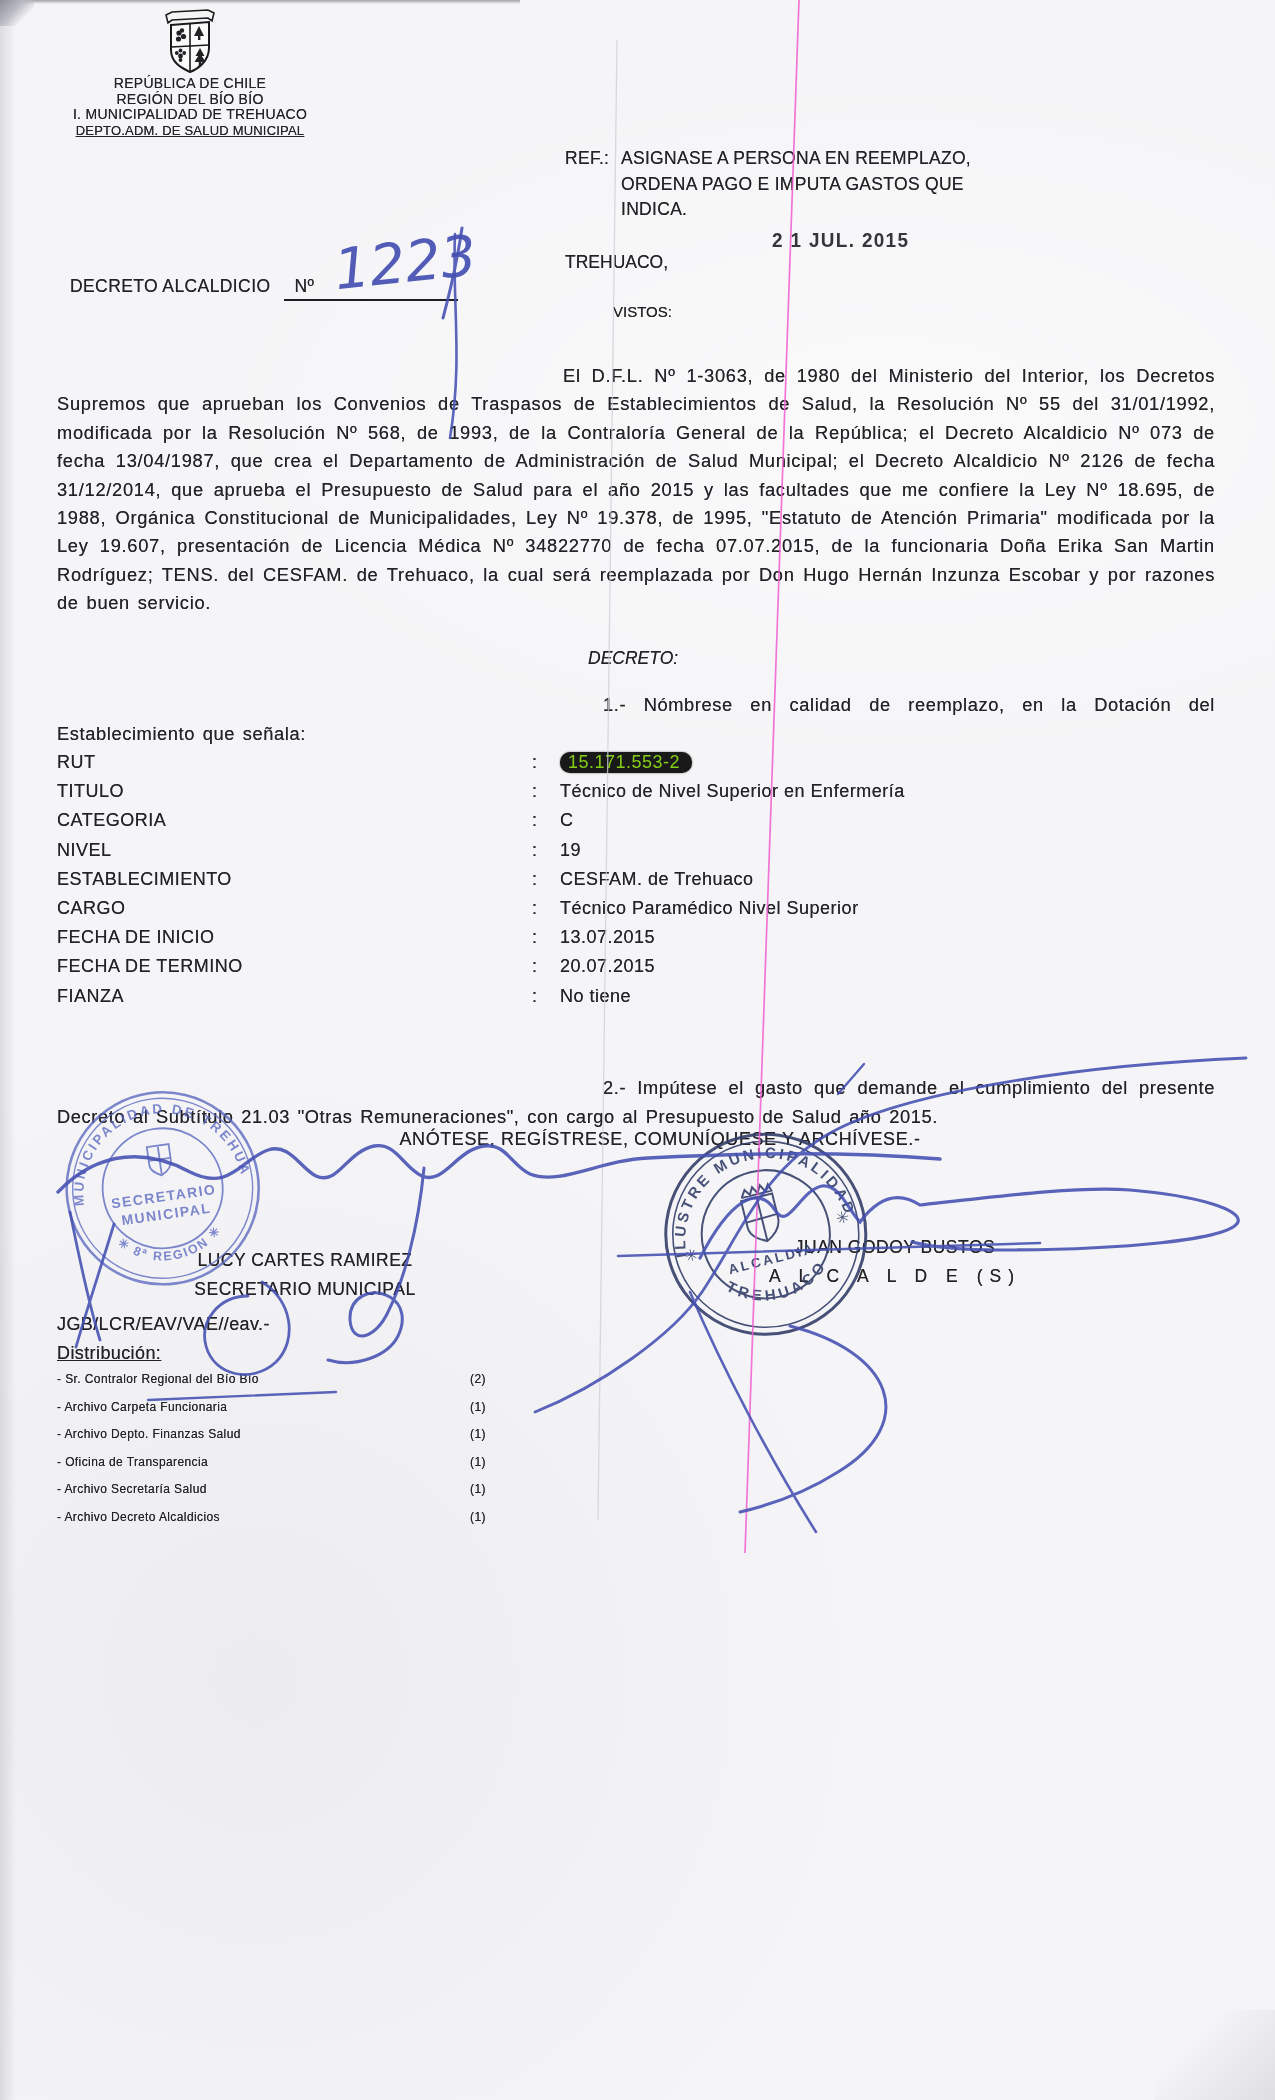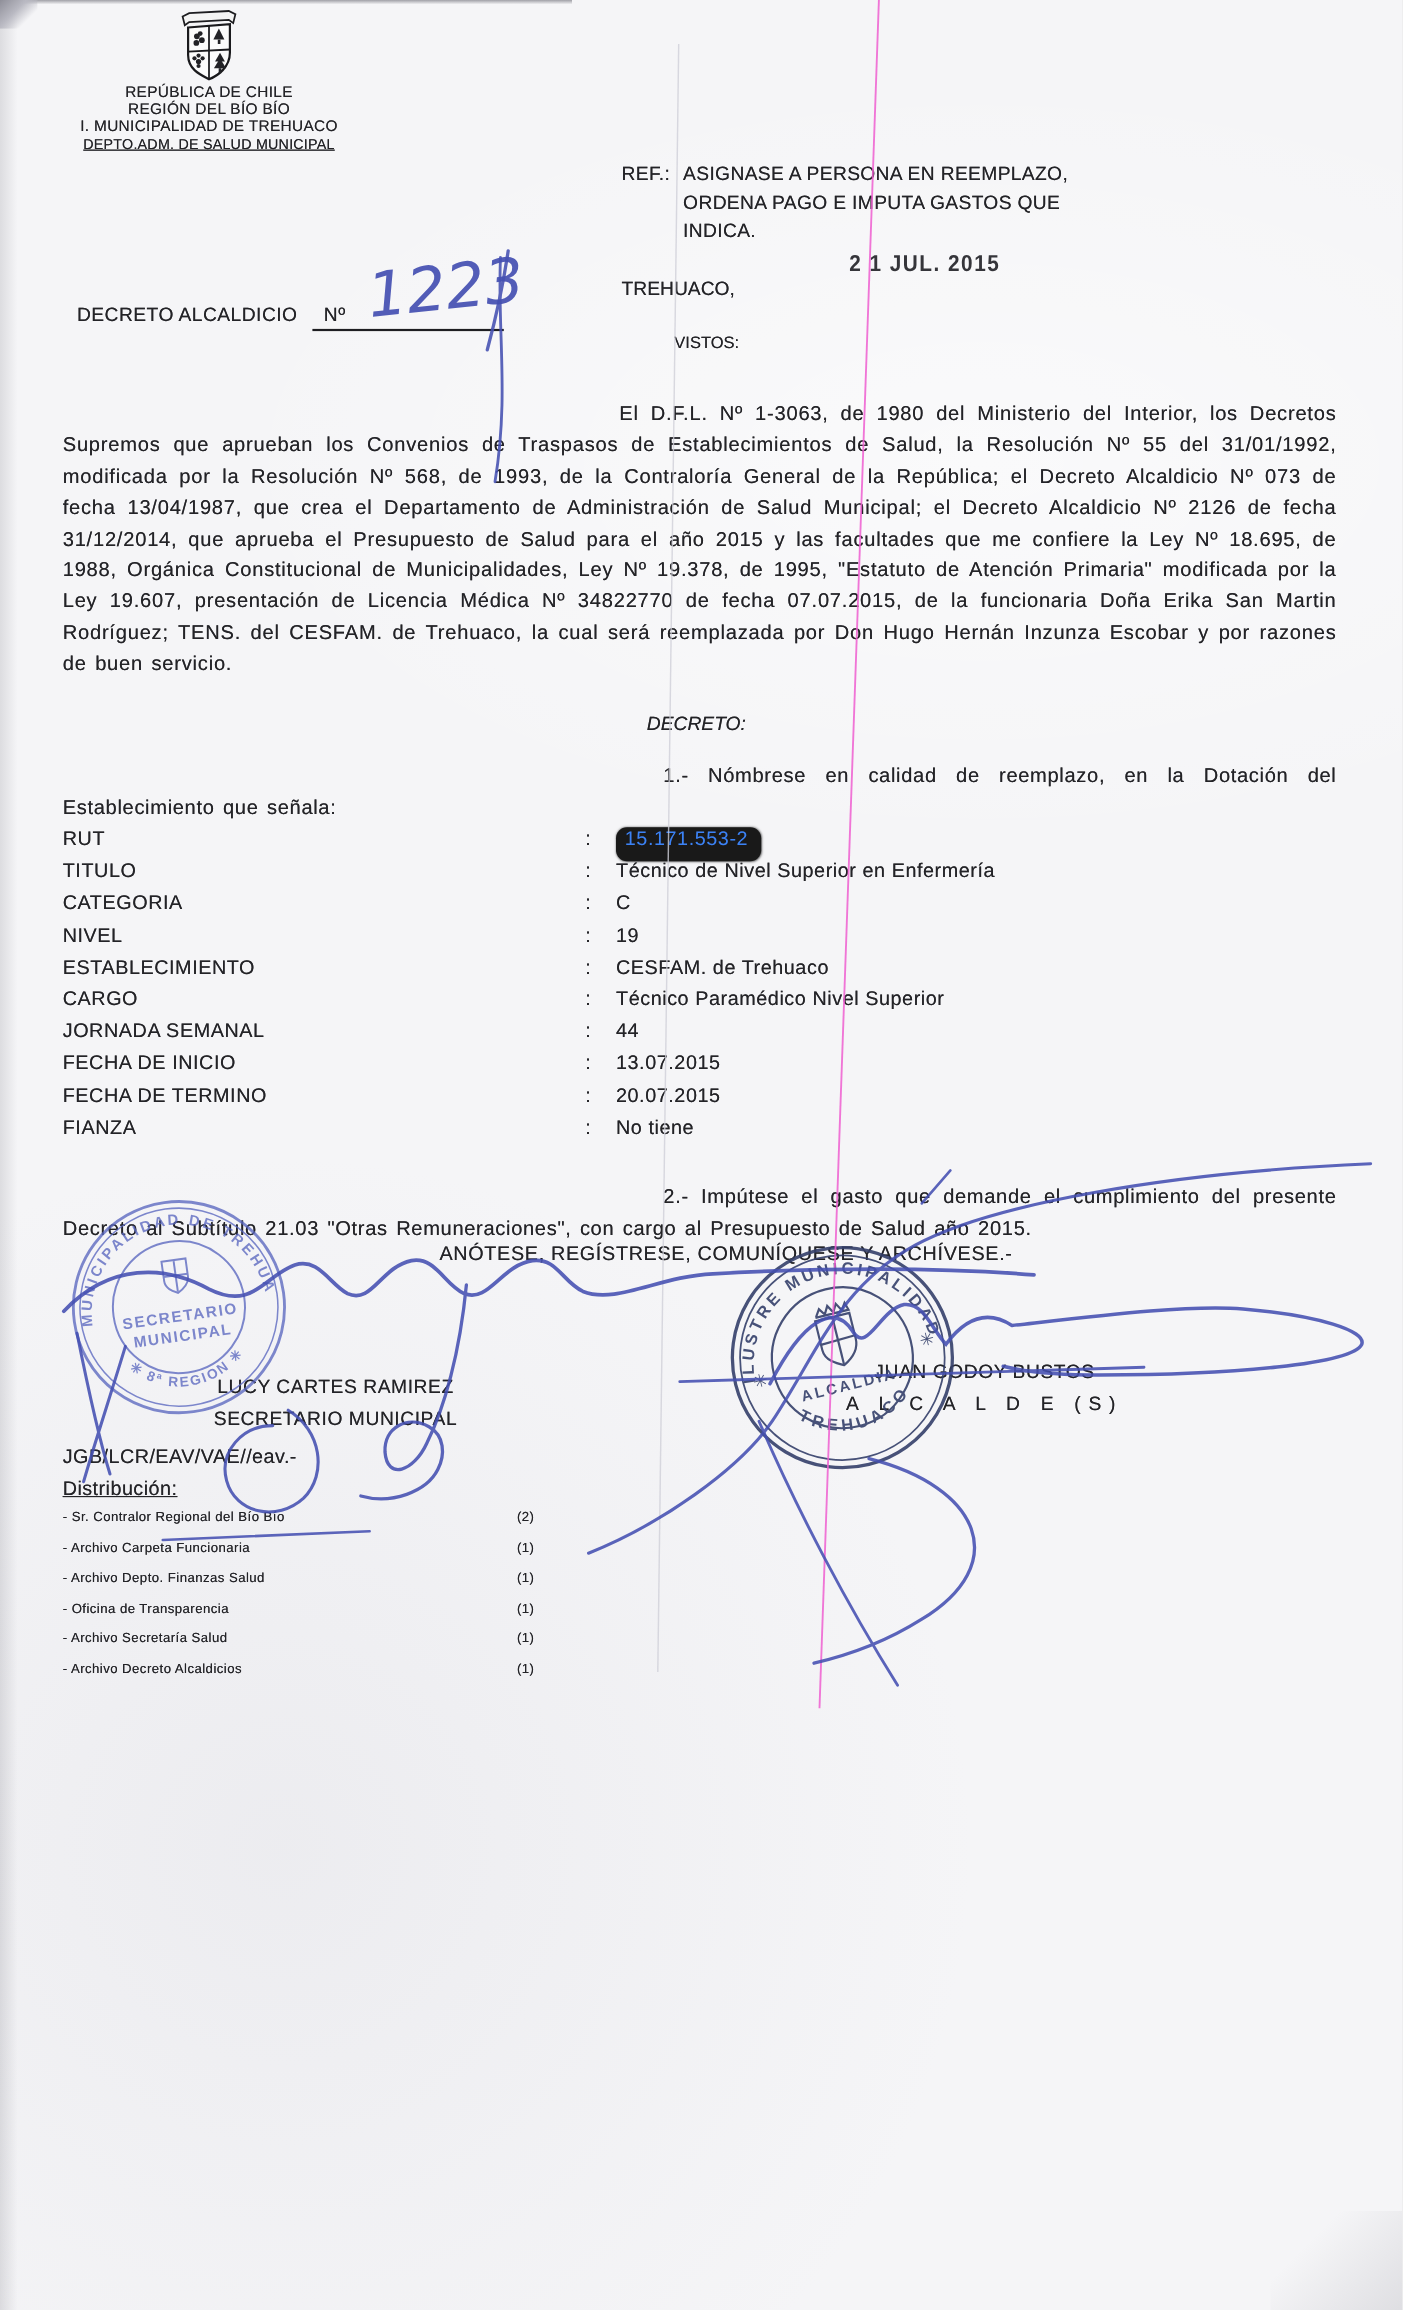--- a/index.html
+++ b/index.html
@@ -38,21 +38,21 @@
 
   .vistos-heading{left:565px;top:303px;font-size:15px;z-index:2;margin-left:48px;}
   .body-para{left:57px;top:362px;width:1158px;font-size:18.3px;line-height:28.4px;text-align:justify;text-indent:506px;letter-spacing:.7px;word-spacing:2px;z-index:2;}
   .decreto-heading{left:588px;top:648px;font-size:17.5px;z-index:2;font-style:italic;}
   .item1-para{left:57px;top:690px;width:1158px;font-size:18.3px;line-height:29px;text-align:justify;text-indent:546px;letter-spacing:.6px;word-spacing:2px;z-index:2;}
 
   .record{left:57px;top:752px;width:1100px;font-size:18px;letter-spacing:.5px;z-index:2;}
   .record .row{height:29.2px;white-space:nowrap;}
   .record .lbl{display:inline-block;width:475px;}
   .record .col{display:inline-block;width:28px;}
-  .redaction{display:inline-block;background:#191919;color:#3b82f6;border-radius:10px;padding:0 12px 10px 8px;letter-spacing:.5px;box-shadow:0 0 2px rgba(0,0,0,.6);}
+  .redaction{display:inline-block;background:#191919;color:#84cc16;border-radius:10px;padding:0 12px 0 8px;letter-spacing:.5px;box-shadow:0 0 2px rgba(0,0,0,.6);}
 
   .item2-para{left:57px;top:1074px;width:1158px;font-size:18.3px;line-height:28.5px;text-align:justify;text-indent:546px;letter-spacing:.6px;word-spacing:2px;z-index:2;}
   .closing-line{left:60px;top:1129px;width:1200px;text-align:center;font-size:18px;letter-spacing:.6px;z-index:2;}
 
   .sig{text-align:center;font-size:17.5px;line-height:29px;letter-spacing:.5px;z-index:2;}
   .sig-left{left:130px;top:1230px;width:350px;margin-top:16px;}
   .sig-right{left:710px;top:1233px;width:370px;}
   .sig-right .title{letter-spacing:7px;}
 
   .initials{left:57px;top:1314px;font-size:18px;letter-spacing:.4px;z-index:2;}
@@ -126,21 +126,20 @@
   <div class="abs decreto-heading txt">DECRETO:</div>
   <div class="abs item1-para txt">1.- Nómbrese en calidad de reemplazo, en la Dotación del Establecimiento que señala:</div>
 
   <div class="abs record txt">
     <div class="row"><span class="lbl">RUT</span><span class="col">:</span><span class="redaction">15.171.553-2</span></div>
     <div class="row"><span class="lbl">TITULO</span><span class="col">:</span><span>Técnico de Nivel Superior en Enfermería</span></div>
     <div class="row"><span class="lbl">CATEGORIA</span><span class="col">:</span><span>C</span></div>
     <div class="row"><span class="lbl">NIVEL</span><span class="col">:</span><span>19</span></div>
     <div class="row"><span class="lbl">ESTABLECIMIENTO</span><span class="col">:</span><span>CESFAM. de Trehuaco</span></div>
     <div class="row"><span class="lbl">CARGO</span><span class="col">:</span><span>Técnico Paramédico Nivel Superior</span></div>
-    <div class="row"><span class="lbl">JORNADA SEMANAL</span><span class="col">:</span><span>44</span></div>
     <div class="row"><span class="lbl">FECHA DE INICIO</span><span class="col">:</span><span>13.07.2015</span></div>
     <div class="row"><span class="lbl">FECHA DE TERMINO</span><span class="col">:</span><span>20.07.2015</span></div>
     <div class="row"><span class="lbl">FIANZA</span><span class="col">:</span><span>No tiene</span></div>
   </div>
 
   <div class="abs item2-para txt">2.- Impútese el gasto que demande  el cumplimiento del presente Decreto al Subtítulo  21.03 "Otras Remuneraciones", con cargo al Presupuesto de Salud año 2015.</div>
   <div class="abs closing-line txt">ANÓTESE, REGÍSTRESE, COMUNÍQUESE Y ARCHÍVESE.-</div>
 
   <div class="abs sig sig-left txt">
     <div>LUCY CARTES RAMIREZ</div>

